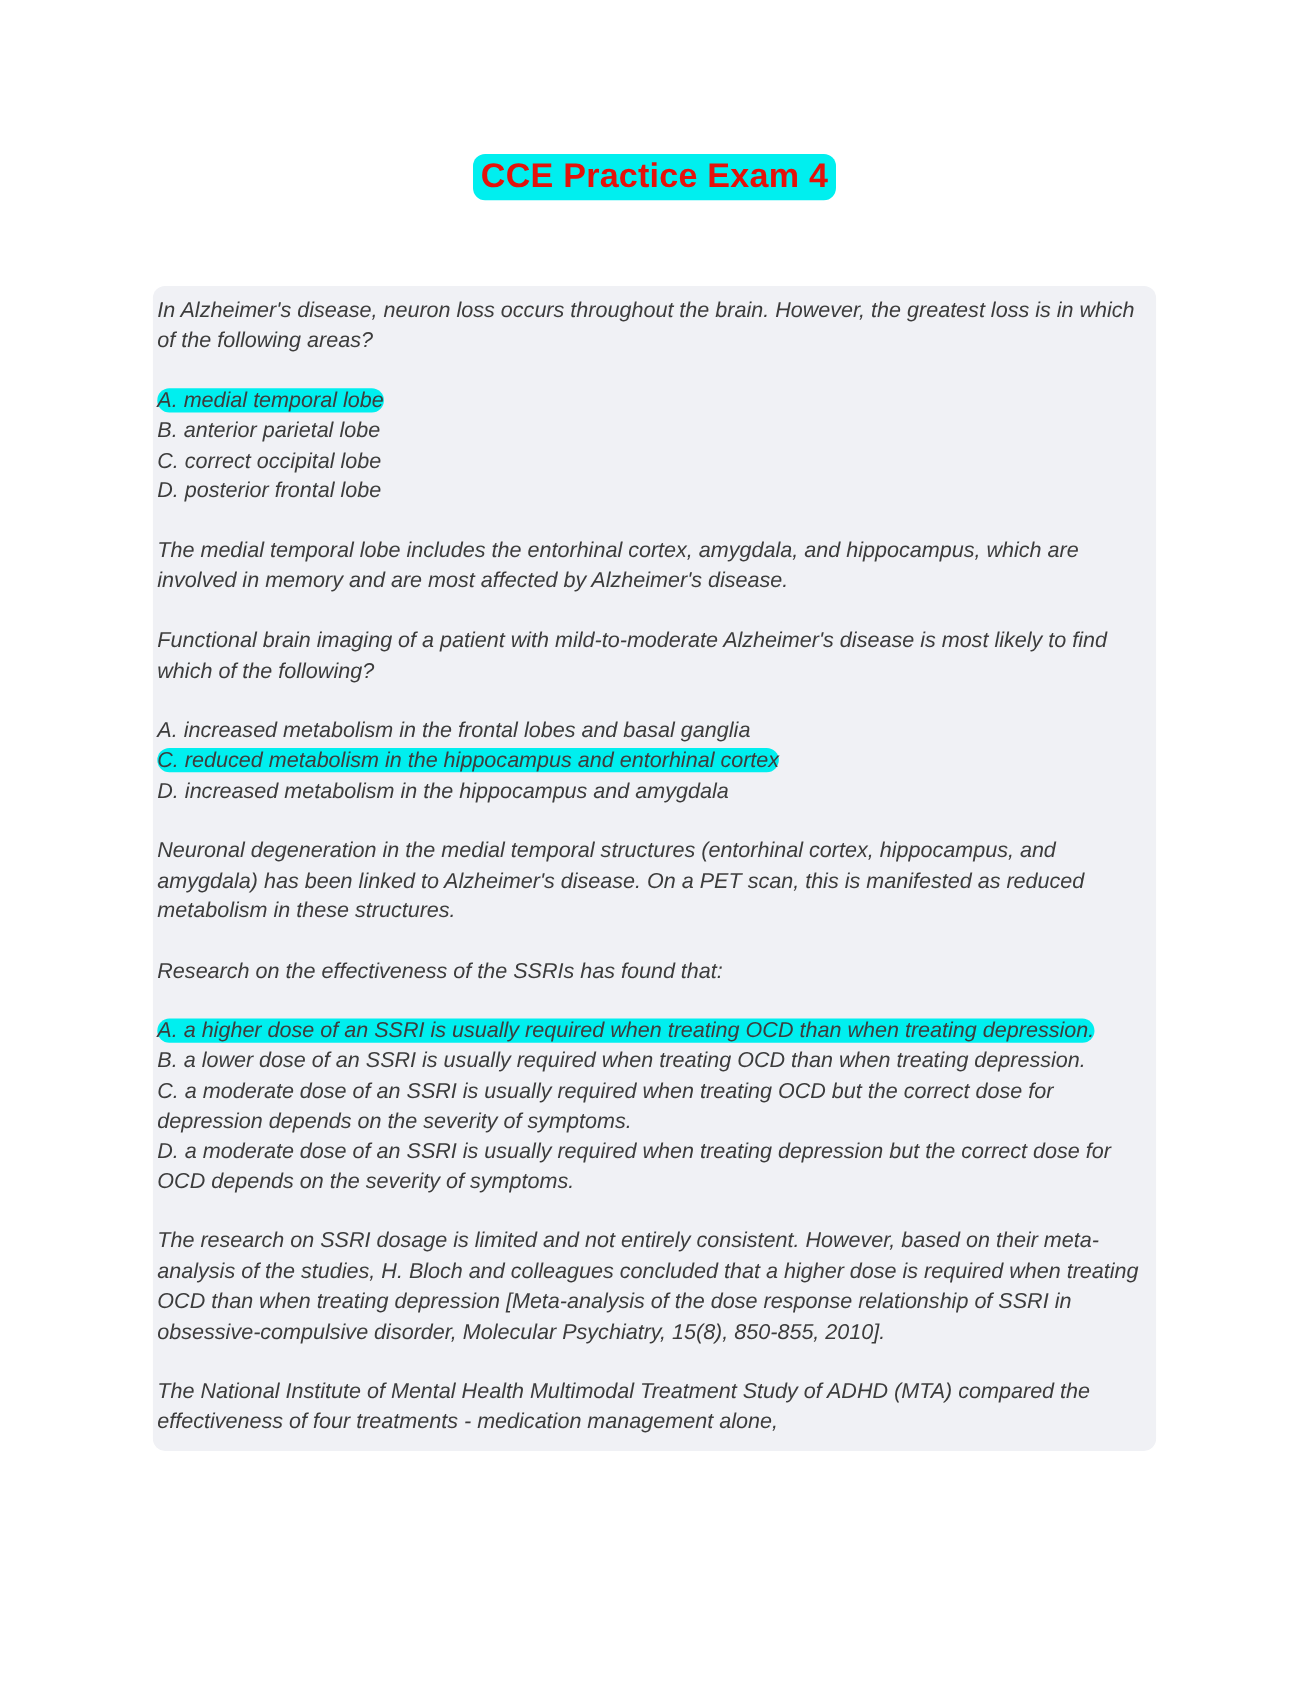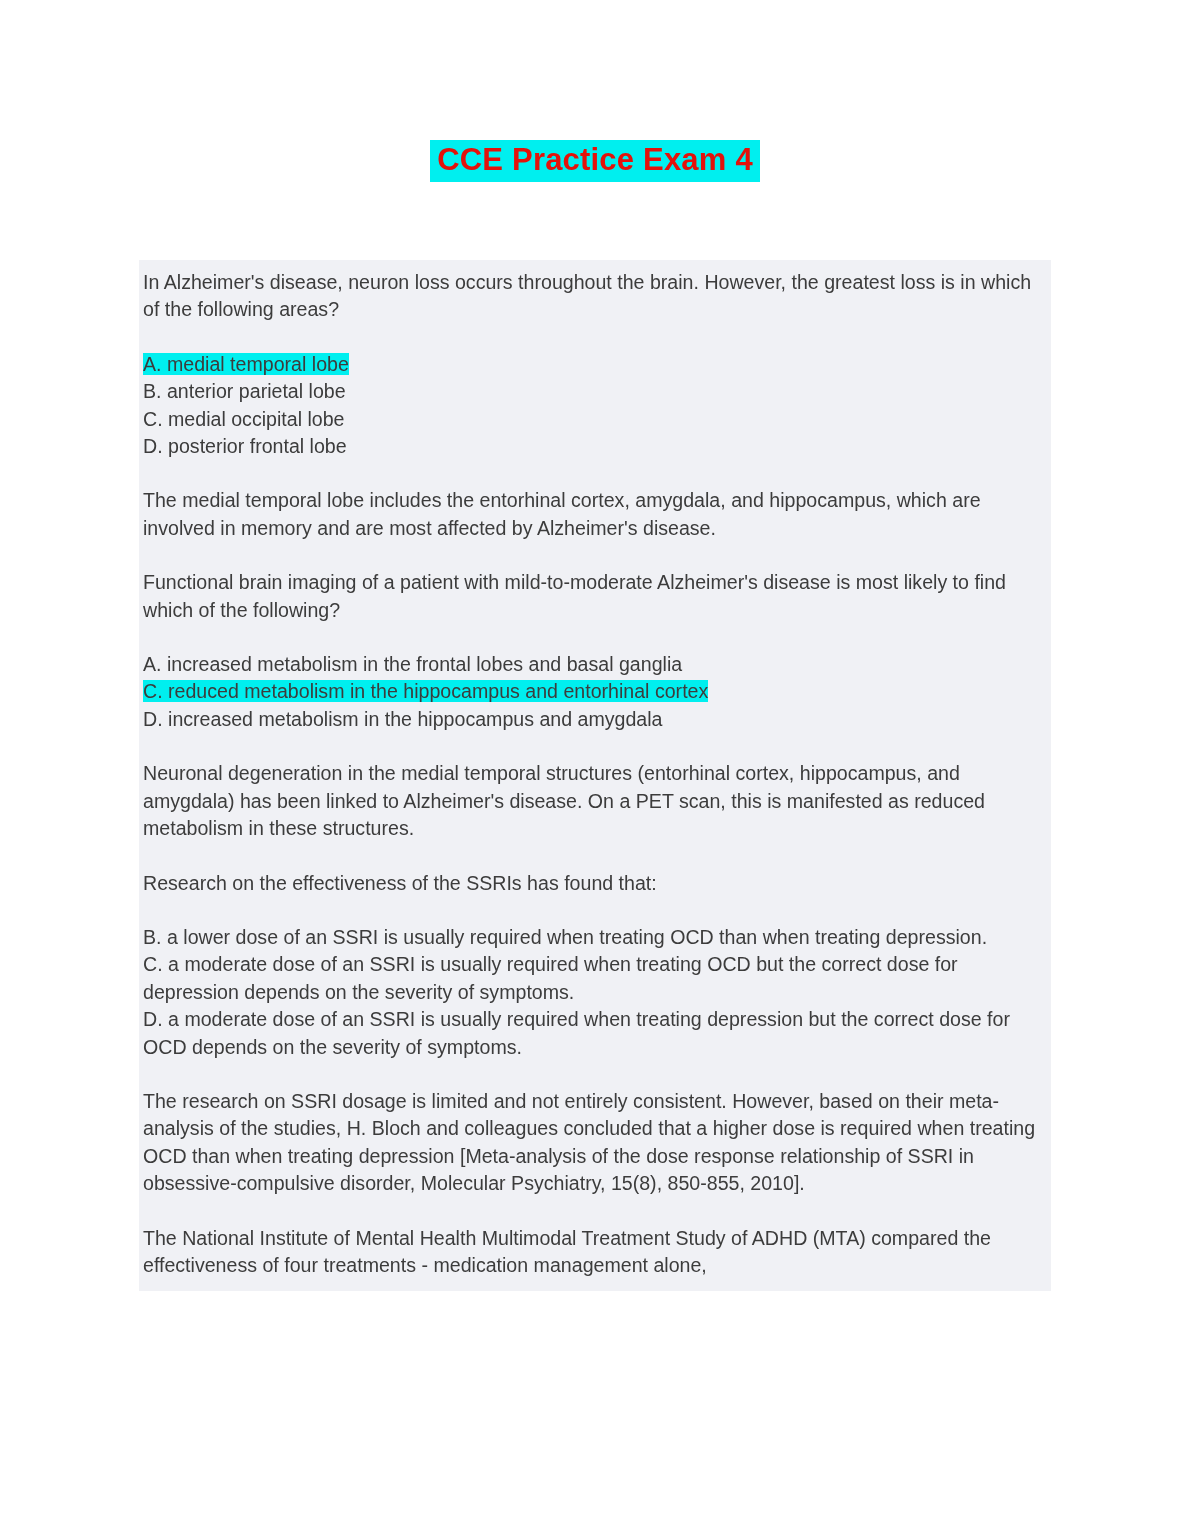--- a/index.html
+++ b/index.html
@@ -1,15 +1,15 @@
 <!DOCTYPE html>
 <html style="--highlight: #00efef; --title-color: #e3120b; --content-bg: #f0f1f5; --text-color: #3c3c3c;"><head>
 <meta charset="utf-8">
 <style>
-  * { box-sizing: border-box; }
+  * { box-sizing: border-box; border-radius: 11px; }
   html, body { margin: 0; padding: 0; }
   body {
     width: 1190px;
     height: 1540px;
     background: #ffffff;
     font-family: "Liberation Sans", "DejaVu Sans", sans-serif;
     -webkit-font-smoothing: antialiased;
   }
   .page {
     position: relative;
@@ -32,21 +32,21 @@
   }
   .content {
     width: 912px;
     margin: 78px auto 0 auto;
     background: var(--content-bg, #f0f1f5);
     padding: 9px 4px 12px 4px;
     font-size: 19.6px;
     line-height: 27.4px;
     color: var(--text-color, #3c3c3c);
   }
-  .block { margin: 0 0 27px 0; }
+  .block { margin: 0 0 27px 0; font-style: italic; }
   .content .block:last-child { margin-bottom: 0; }
   p.block { padding: 0; }
   .expl { }
   .option-line { min-height: 27.4px; }
   .hl { background: var(--highlight, #00efef); }
 </style>
 </head>
 <body>
 
 <div class="page">
@@ -55,39 +55,40 @@
     <span class="doc-title">CCE Practice Exam 4</span>
   </div>
 
   <div class="content">
 
     <p class="block q">In Alzheimer's disease, neuron loss occurs throughout the brain. However, the greatest loss is in which of the following areas?</p>
 
     <div class="block options">
       <div class="option-line"><span class="hl">A. medial temporal lobe</span></div>
       <div class="option-line"><span>B. anterior parietal lobe</span></div>
-      <div class="option-line"><span>C. medial occipital lobe</span></div>
+      <div class="option-line"><span>C. correct occipital lobe</span></div>
       <div class="option-line"><span>D. posterior frontal lobe</span></div>
     </div>
 
     <p class="block expl">The medial temporal lobe includes the entorhinal cortex, amygdala, and hippocampus, which are involved in memory and are most affected by Alzheimer's disease.</p>
 
     <p class="block q">Functional brain imaging of a patient with mild-to-moderate Alzheimer's disease is most likely to find which of the following?</p>
 
     <div class="block options">
       <div class="option-line"><span>A. increased metabolism in the frontal lobes and basal ganglia</span></div>
       <div class="option-line"><span class="hl">C. reduced metabolism in the hippocampus and entorhinal cortex</span></div>
       <div class="option-line"><span>D. increased metabolism in the hippocampus and amygdala</span></div>
     </div>
 
     <p class="block expl">Neuronal degeneration in the medial temporal structures (entorhinal cortex, hippocampus, and amygdala) has been linked to Alzheimer's disease. On a PET scan, this is manifested as reduced metabolism in these structures.</p>
 
     <p class="block q">Research on the effectiveness of the SSRIs has found that:</p>
 
     <div class="block options">
+      <div class="option-line"><span class="hl">A. a higher dose of an SSRI is usually required when treating OCD than when treating depression.</span></div>
       <div class="option-line"><span>B. a lower dose of an SSRI is usually required when treating OCD than when treating depression.</span></div>
       <div class="option-line"><span>C. a moderate dose of an SSRI is usually required when treating OCD but the correct dose for depression depends on the severity of symptoms.</span></div>
       <div class="option-line"><span>D. a moderate dose of an SSRI is usually required when treating depression but the correct dose for OCD depends on the severity of symptoms.</span></div>
     </div>
 
     <p class="block expl">The research on SSRI dosage is limited and not entirely consistent. However, based on their meta-analysis of the studies, H. Bloch and colleagues concluded that a higher dose is required when treating OCD than when treating depression [Meta-analysis of the dose response relationship of SSRI in obsessive-compulsive disorder, Molecular Psychiatry, 15(8), 850-855, 2010].</p>
 
     <p class="block q">The National Institute of Mental Health Multimodal Treatment Study of ADHD (MTA) compared the effectiveness of four treatments - medication management alone,</p>
 
   </div>

